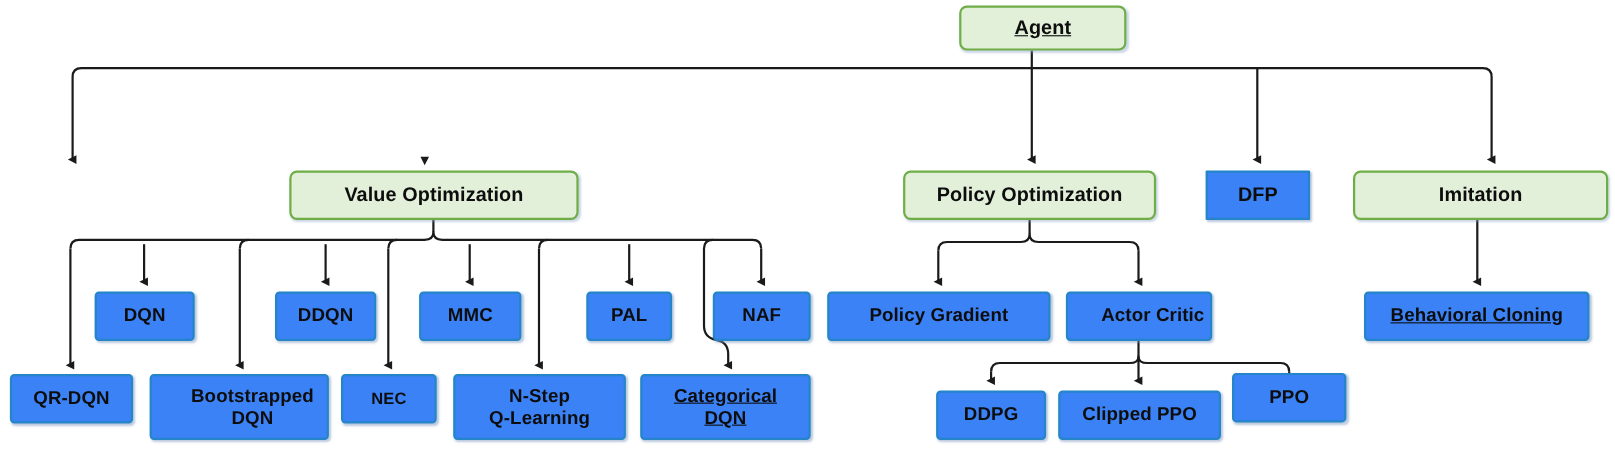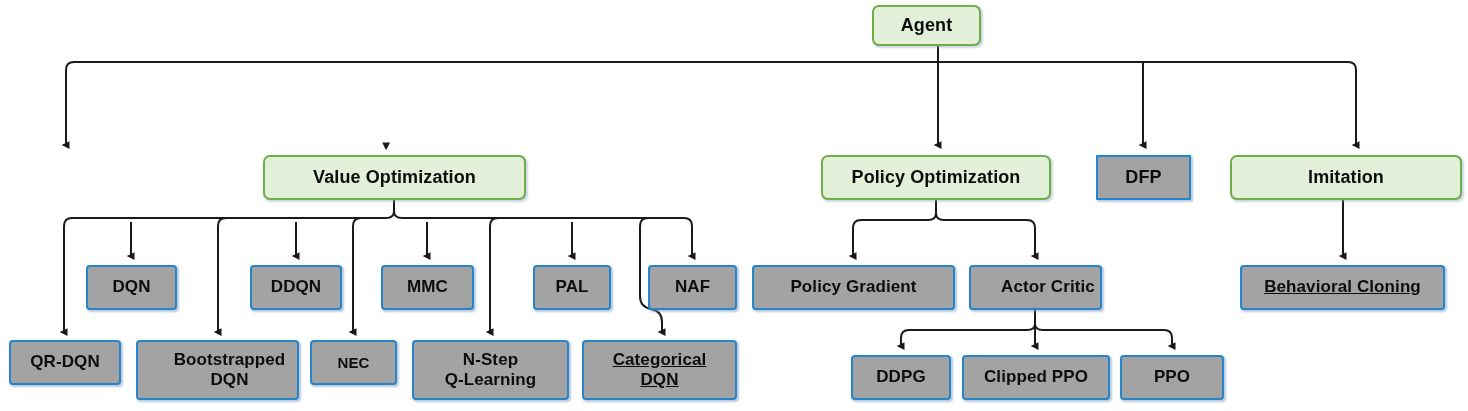--- a/index.html
+++ b/index.html
@@ -39,21 +39,21 @@
     letter-spacing: 0.1px;
     z-index: 3;
   }
   .node.green {
     background: #e2efd9;
     border: 2.5px solid #6fad46;
     border-radius: 7px;
     box-shadow: 1.5px 1.5px 2px rgba(140,165,200,0.45);
   }
   .node.blue {
-    background: #a3a3a3;
+    background: #3b82f6;
     border: 2.5px solid #2585c8;
     border-radius: 4px;
     box-shadow: 1.5px 1.5px 2px rgba(120,150,190,0.5);
   }
   .node.blue.sharp {
     border-radius: 1px;
   }
   .node-label {
     display: block;
     white-space: pre-line;
@@ -113,21 +113,21 @@
       <path d="M 901 338 Q 901 330 909 330 L 1027 330 Q 1035 330 1035 324 Q 1035 330 1043 330 L 1164 330 Q 1172 330 1172 338"></path>
       <path d="M 901 338 L 901 346" marker-end="url(#arrowhead)"></path>
       <path d="M 1035 324 L 1035 346" marker-end="url(#arrowhead)"></path>
       <path d="M 1172 338 L 1172 346" marker-end="url(#arrowhead)"></path>
 
       <path d="M 1343 200 L 1343 256" marker-end="url(#arrowhead)"></path>
 
     </g>
   </svg>
 
-  <div class="node green" style="left: 872px; top: 5px; width: 109px; height: 41px; font-size: 18px;">
+  <div class="node green" style="left: 872px; top: 5px; width: 152px; height: 41px; font-size: 18px; text-decoration: underline;">
     <span class="node-label">Agent</span>
   </div>
   <div class="node green" style="left: 263px; top: 155px; width: 263px; height: 45px; font-size: 18px;">
     <span class="node-label">Value Optimization</span>
   </div>
   <div class="node green" style="left: 821px; top: 155px; width: 230px; height: 45px; font-size: 18px;">
     <span class="node-label">Policy Optimization</span>
   </div>
   <div class="node blue sharp" style="left: 1096px; top: 155px; width: 95px; height: 45px; font-size: 18px;">
     <span class="node-label">DFP</span>
@@ -176,17 +176,17 @@
   <div class="node blue" style="left: 582px; top: 340px; width: 155px; height: 60px; font-size: 17px; text-decoration: underline;">
     <span class="node-label">Categorical
 DQN</span>
   </div>
   <div class="node blue" style="left: 851px; top: 355px; width: 100px; height: 45px; font-size: 17px;">
     <span class="node-label">DDPG</span>
   </div>
   <div class="node blue" style="left: 962px; top: 355px; width: 148px; height: 45px; font-size: 17px;">
     <span class="node-label">Clipped PPO</span>
   </div>
-  <div class="node blue" style="left: 1120px; top: 355px; width: 104px; height: 45px; font-size: 17px;">
+  <div class="node blue" style="left: 1120px; top: 339px; width: 104px; height: 45px; font-size: 17px;">
     <span class="node-label">PPO</span>
   </div>
 
 </div>
 
 </body></html>

